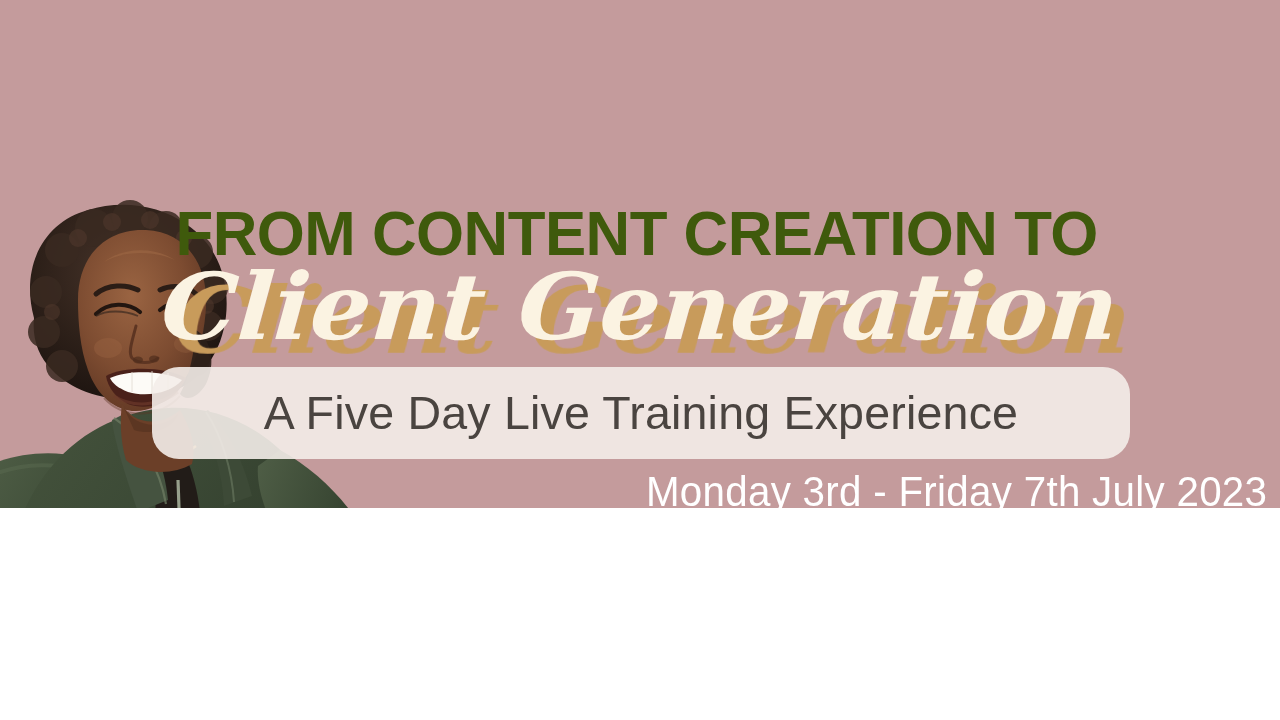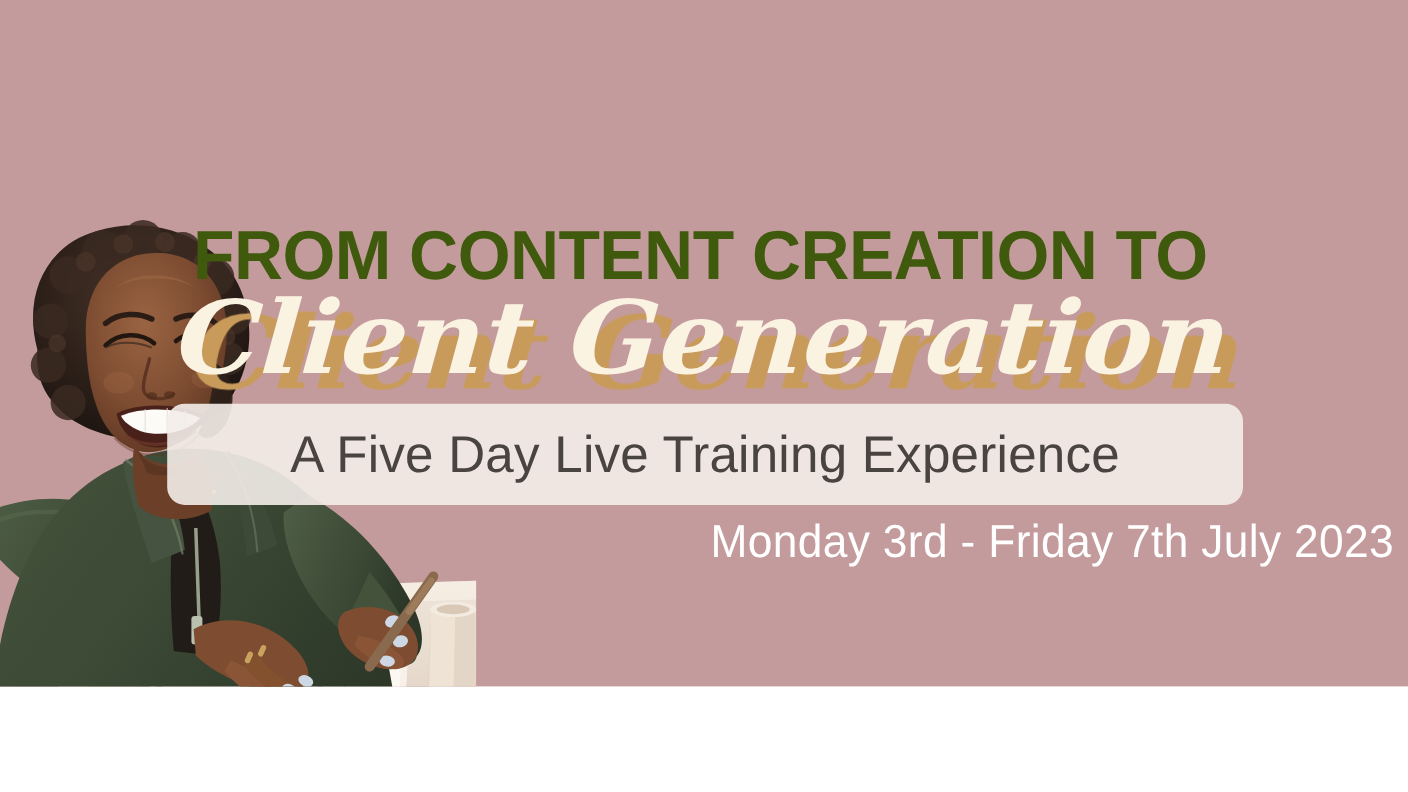--- a/index.html
+++ b/index.html
@@ -5,21 +5,21 @@
   * { margin:0; padding:0; box-sizing:border-box; }
 
   html, body {
     width:1280px; height:720px;
     overflow:hidden;
     font-family:"Liberation Sans", sans-serif;
   }
 
   #banner {
     position:relative;
-    width:1280px; height:624px;
+    width:1280px; height:508px;
     background:#c49b9c;
     overflow:hidden;
   }
 
   
   #photo {
     position:absolute;
     left:0; top:0;
     width:433px; height:720px;
     overflow:hidden;
@@ -79,21 +79,21 @@
   #script-main {
     color:#fbf3e2;
   }
 
   
   #pill {
     position:absolute;
     left:152px; top:367px;
     width:978px; height:92px;
     background:rgba(244,237,233,0.90);
-    border-radius:16px;
+    border-radius:27px;
     display:flex;
     align-items:center;
     justify-content:center;
     z-index:8;
   }
   #pill-text {
     font-family:"Liberation Sans", sans-serif;
     font-weight:normal;
     font-size:47px;
     line-height:56px;

